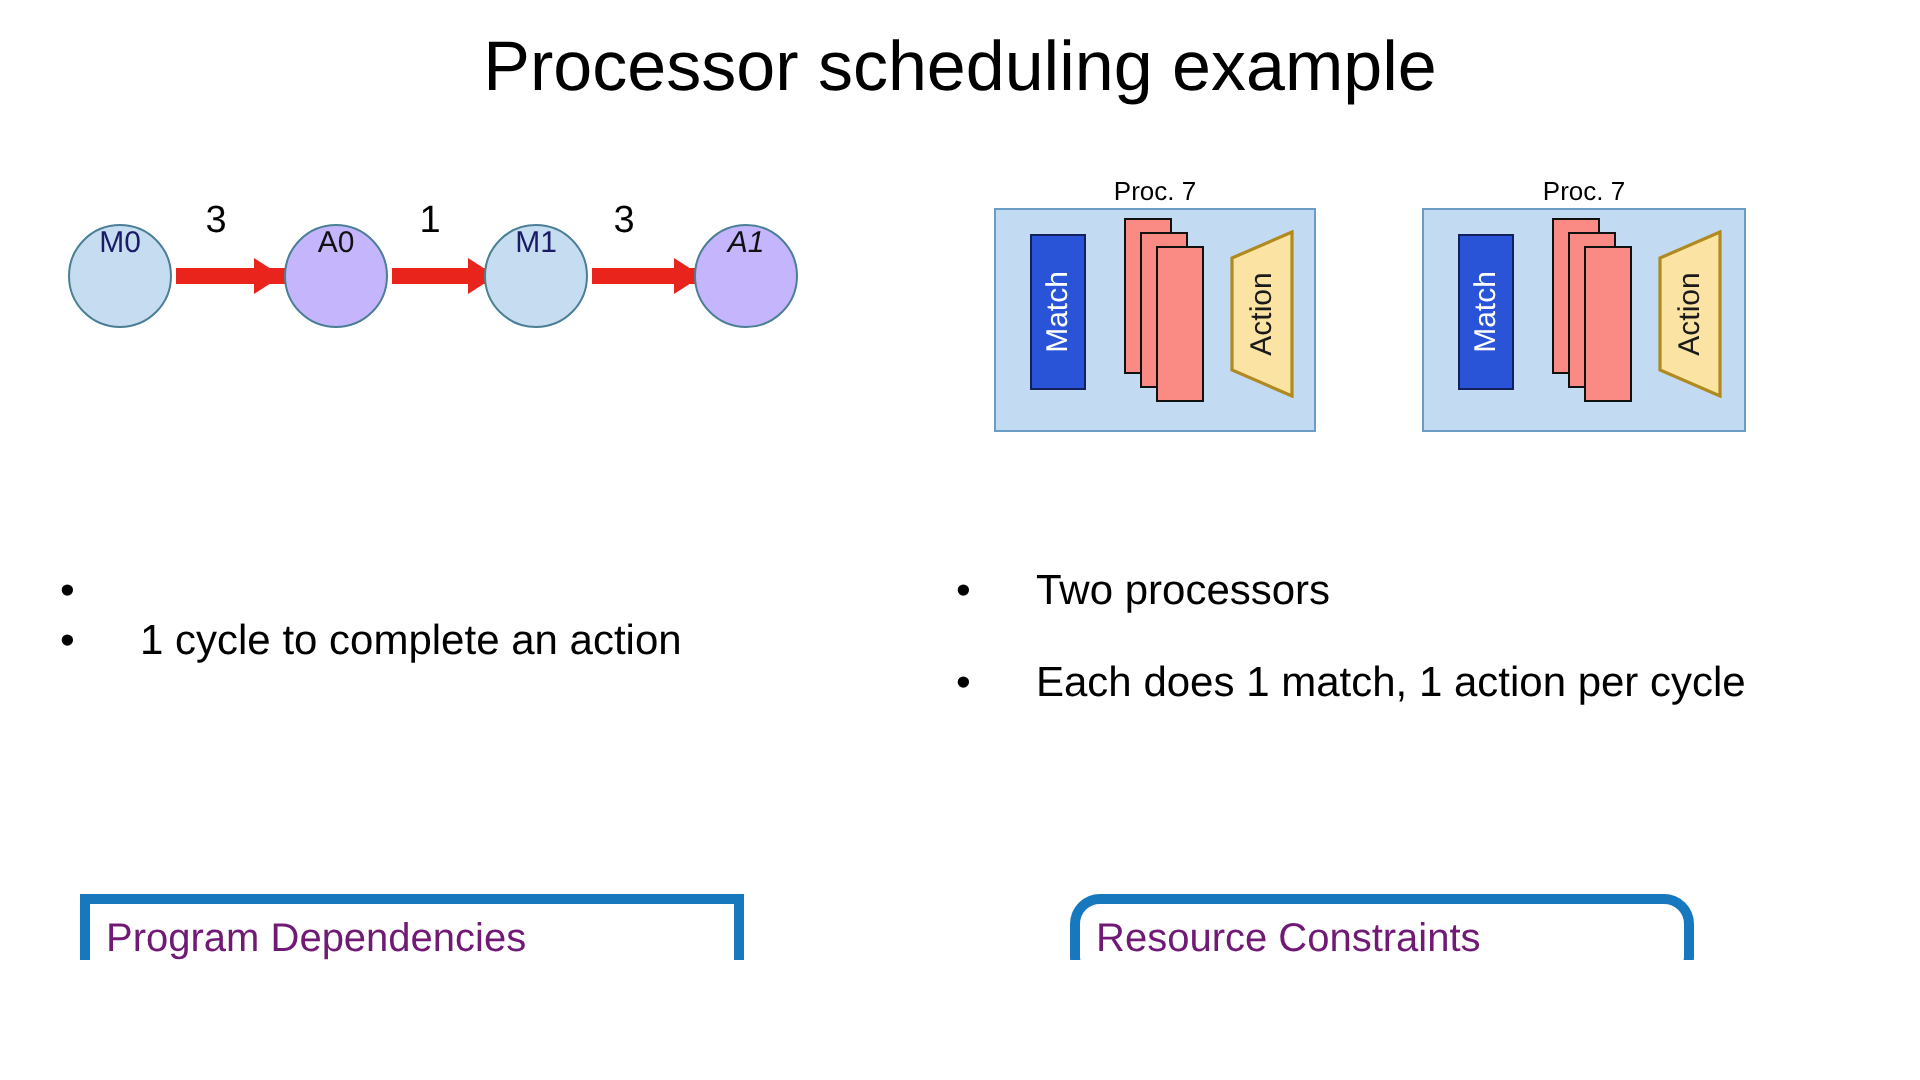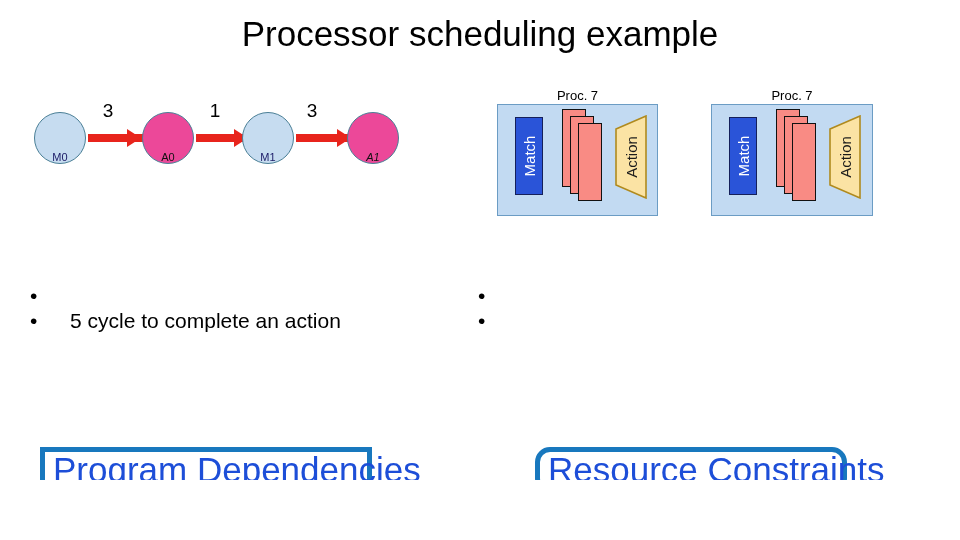--- a/index.html
+++ b/index.html
@@ -33,31 +33,31 @@
 
   
   .graph-node {
     position: absolute;
     width: 52px;
     height: 52px;
     border-radius: 50%;
     border: 1.4px solid #4a7f96;
     box-sizing: border-box;
     display: flex;
-    align-items: flex-end;
+    align-items: flex-start;
     justify-content: center;
-    font-size: 11px;
+    font-size: 15px;
     color: #1a1a66;
     z-index: 3;
   }
   .graph-node.match-node {
     background: #c6dcf0;
   }
   .graph-node.action-node {
-    background: #ec4899;
+    background: #c4b5fd;
     color: #111111;
   }
   .edge {
     position: absolute;
     height: 8px;
     background: #e8241c;
     z-index: 1;
   }
   .edge-head {
     position: absolute;
@@ -156,22 +156,22 @@
     position: absolute;
     background: #ffffff;
     border: 5px solid #1878be;
     box-sizing: border-box;
   }
   .callout .callout-text {
     position: absolute;
     left: 8px;
     top: 50%;
     transform: translateY(-50%);
-    font-size: 35px;
-    color: #1d4ed8;
+    font-size: 20px;
+    color: #701a75;
     white-space: nowrap;
   }
 </style>
 </head>
 <body>
 
 <div id="slide">
 
   <div id="slide-title">Processor scheduling example</div>
 
@@ -256,30 +256,32 @@
 
     </div>
   </div>
 
   <div class="bullet-list" style="left:30px; top:285px; width:440px;">
     <div class="bullet-row" style="margin-bottom:25px;">
       <span class="dot">•</span>
     </div>
     <div class="bullet-row">
       <span class="dot">•</span>
-      <span class="txt">5 cycle to complete an action</span>
+      <span class="txt">1 cycle to complete an action</span>
     </div>
   </div>
 
   <div class="bullet-list" style="left:478px; top:285px; width:500px;">
     <div class="bullet-row" style="margin-bottom:25px;">
       <span class="dot">•</span>
+      <span class="txt">Two processors</span>
     </div>
     <div class="bullet-row">
       <span class="dot">•</span>
+      <span class="txt">Each does 1 match, 1 action per cycle</span>
     </div>
   </div>
 
   <div class="callout" style="left:40px; top:447px; width:332px; height:46px;">
     <span class="callout-text">Program Dependencies</span>
   </div>
 
   <div class="callout" style="left:535px; top:447px; width:312px; height:46px;border-radius:15px;">
     <span class="callout-text">Resource Constraints</span>
   </div>

